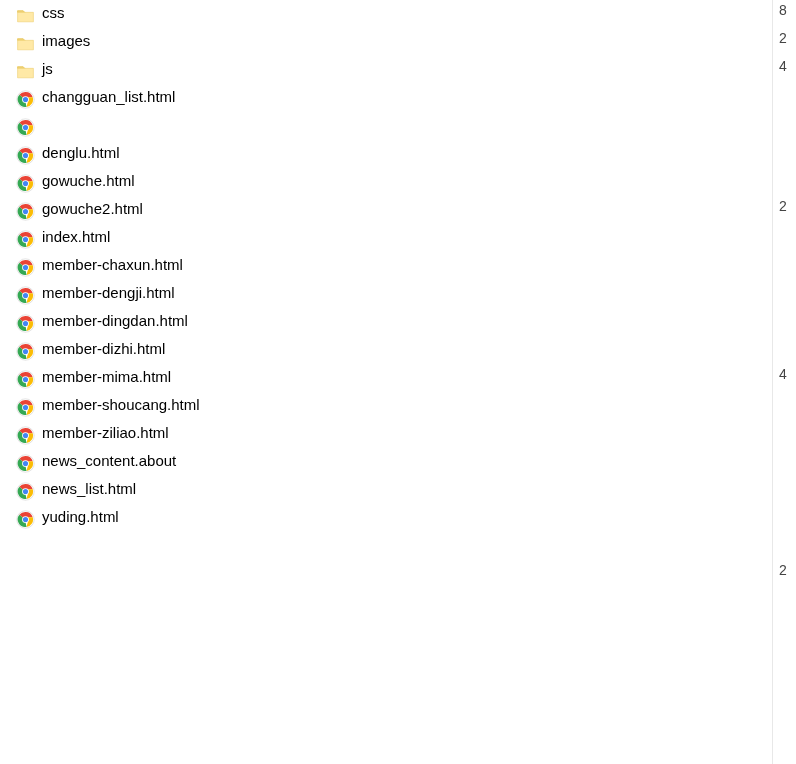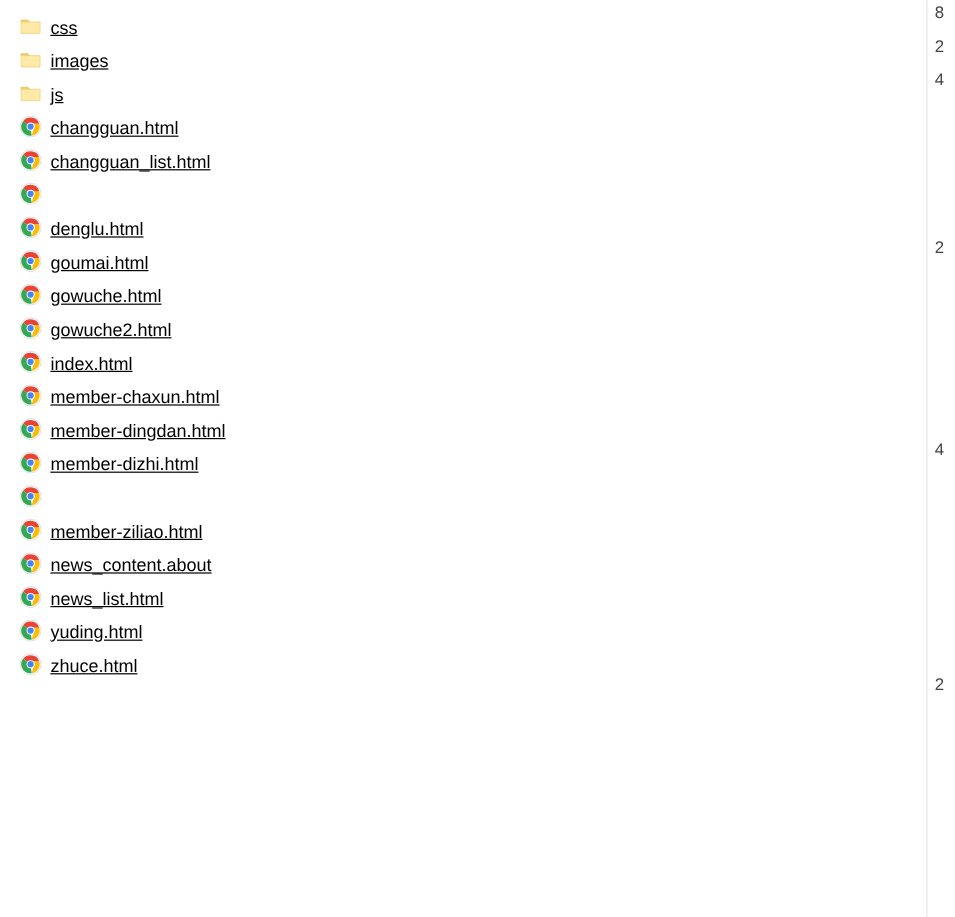--- a/index.html
+++ b/index.html
@@ -12,25 +12,24 @@
       position: relative;
       overflow: hidden;
     }
     .file-list {
       padding: 4px 0 0 10px;
       display: flex;
       flex-direction: column;
     }
     .file-row {
       display: flex;
-      align-items: flex-end;
+      align-items: flex-start;
       height: 28px;
       cursor: pointer;
       padding-left: 4px;
-      text-decoration: underline;
     }
     .icon-wrap {
       width: 22px;
       height: 22px;
       display: flex;
       align-items: center;
       justify-content: center;
       margin-right: 6px;
       flex-shrink: 0;
     }
@@ -92,33 +91,20 @@
       <span class="icon-wrap chrome-icon">
 <svg viewBox="0 0 48 48" xmlns="http://www.w3.org/2000/svg">
   <circle cx="24" cy="24" r="22" fill="#fff" stroke="#bbb" stroke-width="1"></circle>
   <path d="M24 5 A19 19 0 0 1 42.2 18 L24 18 A6 6 0 0 0 18.8 21 L8.5 12.2 A19 19 0 0 1 24 5 Z" fill="#ea4335"></path>
   <path d="M42.2 18 A19 19 0 0 1 26.5 42.8 L30.5 27.5 A6 6 0 0 0 24 18 Z" fill="#fbbc05"></path>
   <path d="M8.5 12.2 L18.8 21 A6 6 0 0 0 24 30 L26.5 42.8 A19 19 0 0 1 8.5 12.2 Z" fill="#34a853"></path>
   <circle cx="24" cy="24" r="8.5" fill="#fff"></circle>
   <circle cx="24" cy="24" r="6.5" fill="#4285f4"></circle>
 </svg>
       </span>
-      <span class="file-name">changguan.html</span>
-    </div>
-    <div class="file-row">
-      <span class="icon-wrap chrome-icon">
-<svg viewBox="0 0 48 48" xmlns="http://www.w3.org/2000/svg">
-  <circle cx="24" cy="24" r="22" fill="#fff" stroke="#bbb" stroke-width="1"></circle>
-  <path d="M24 5 A19 19 0 0 1 42.2 18 L24 18 A6 6 0 0 0 18.8 21 L8.5 12.2 A19 19 0 0 1 24 5 Z" fill="#ea4335"></path>
-  <path d="M42.2 18 A19 19 0 0 1 26.5 42.8 L30.5 27.5 A6 6 0 0 0 24 18 Z" fill="#fbbc05"></path>
-  <path d="M8.5 12.2 L18.8 21 A6 6 0 0 0 24 30 L26.5 42.8 A19 19 0 0 1 8.5 12.2 Z" fill="#34a853"></path>
-  <circle cx="24" cy="24" r="8.5" fill="#fff"></circle>
-  <circle cx="24" cy="24" r="6.5" fill="#4285f4"></circle>
-</svg>
-      </span>
       <span class="file-name">changguan_list.html</span>
     </div>
     <div class="file-row">
       <span class="icon-wrap chrome-icon">
 <svg viewBox="0 0 48 48" xmlns="http://www.w3.org/2000/svg">
   <circle cx="24" cy="24" r="22" fill="#fff" stroke="#bbb" stroke-width="1"></circle>
   <path d="M24 5 A19 19 0 0 1 42.2 18 L24 18 A6 6 0 0 0 18.8 21 L8.5 12.2 A19 19 0 0 1 24 5 Z" fill="#ea4335"></path>
   <path d="M42.2 18 A19 19 0 0 1 26.5 42.8 L30.5 27.5 A6 6 0 0 0 24 18 Z" fill="#fbbc05"></path>
   <path d="M8.5 12.2 L18.8 21 A6 6 0 0 0 24 30 L26.5 42.8 A19 19 0 0 1 8.5 12.2 Z" fill="#34a853"></path>
   <circle cx="24" cy="24" r="8.5" fill="#fff"></circle>
@@ -143,33 +129,20 @@
       <span class="icon-wrap chrome-icon">
 <svg viewBox="0 0 48 48" xmlns="http://www.w3.org/2000/svg">
   <circle cx="24" cy="24" r="22" fill="#fff" stroke="#bbb" stroke-width="1"></circle>
   <path d="M24 5 A19 19 0 0 1 42.2 18 L24 18 A6 6 0 0 0 18.8 21 L8.5 12.2 A19 19 0 0 1 24 5 Z" fill="#ea4335"></path>
   <path d="M42.2 18 A19 19 0 0 1 26.5 42.8 L30.5 27.5 A6 6 0 0 0 24 18 Z" fill="#fbbc05"></path>
   <path d="M8.5 12.2 L18.8 21 A6 6 0 0 0 24 30 L26.5 42.8 A19 19 0 0 1 8.5 12.2 Z" fill="#34a853"></path>
   <circle cx="24" cy="24" r="8.5" fill="#fff"></circle>
   <circle cx="24" cy="24" r="6.5" fill="#4285f4"></circle>
 </svg>
       </span>
-      <span class="file-name">goumai.html</span>
-    </div>
-    <div class="file-row">
-      <span class="icon-wrap chrome-icon">
-<svg viewBox="0 0 48 48" xmlns="http://www.w3.org/2000/svg">
-  <circle cx="24" cy="24" r="22" fill="#fff" stroke="#bbb" stroke-width="1"></circle>
-  <path d="M24 5 A19 19 0 0 1 42.2 18 L24 18 A6 6 0 0 0 18.8 21 L8.5 12.2 A19 19 0 0 1 24 5 Z" fill="#ea4335"></path>
-  <path d="M42.2 18 A19 19 0 0 1 26.5 42.8 L30.5 27.5 A6 6 0 0 0 24 18 Z" fill="#fbbc05"></path>
-  <path d="M8.5 12.2 L18.8 21 A6 6 0 0 0 24 30 L26.5 42.8 A19 19 0 0 1 8.5 12.2 Z" fill="#34a853"></path>
-  <circle cx="24" cy="24" r="8.5" fill="#fff"></circle>
-  <circle cx="24" cy="24" r="6.5" fill="#4285f4"></circle>
-</svg>
-      </span>
       <span class="file-name">gowuche.html</span>
     </div>
     <div class="file-row">
       <span class="icon-wrap chrome-icon">
 <svg viewBox="0 0 48 48" xmlns="http://www.w3.org/2000/svg">
   <circle cx="24" cy="24" r="22" fill="#fff" stroke="#bbb" stroke-width="1"></circle>
   <path d="M24 5 A19 19 0 0 1 42.2 18 L24 18 A6 6 0 0 0 18.8 21 L8.5 12.2 A19 19 0 0 1 24 5 Z" fill="#ea4335"></path>
   <path d="M42.2 18 A19 19 0 0 1 26.5 42.8 L30.5 27.5 A6 6 0 0 0 24 18 Z" fill="#fbbc05"></path>
   <path d="M8.5 12.2 L18.8 21 A6 6 0 0 0 24 30 L26.5 42.8 A19 19 0 0 1 8.5 12.2 Z" fill="#34a853"></path>
   <circle cx="24" cy="24" r="8.5" fill="#fff"></circle>
@@ -208,20 +181,33 @@
       <span class="icon-wrap chrome-icon">
 <svg viewBox="0 0 48 48" xmlns="http://www.w3.org/2000/svg">
   <circle cx="24" cy="24" r="22" fill="#fff" stroke="#bbb" stroke-width="1"></circle>
   <path d="M24 5 A19 19 0 0 1 42.2 18 L24 18 A6 6 0 0 0 18.8 21 L8.5 12.2 A19 19 0 0 1 24 5 Z" fill="#ea4335"></path>
   <path d="M42.2 18 A19 19 0 0 1 26.5 42.8 L30.5 27.5 A6 6 0 0 0 24 18 Z" fill="#fbbc05"></path>
   <path d="M8.5 12.2 L18.8 21 A6 6 0 0 0 24 30 L26.5 42.8 A19 19 0 0 1 8.5 12.2 Z" fill="#34a853"></path>
   <circle cx="24" cy="24" r="8.5" fill="#fff"></circle>
   <circle cx="24" cy="24" r="6.5" fill="#4285f4"></circle>
 </svg>
       </span>
+      <span class="file-name">member-dengji.html</span>
+    </div>
+    <div class="file-row">
+      <span class="icon-wrap chrome-icon">
+<svg viewBox="0 0 48 48" xmlns="http://www.w3.org/2000/svg">
+  <circle cx="24" cy="24" r="22" fill="#fff" stroke="#bbb" stroke-width="1"></circle>
+  <path d="M24 5 A19 19 0 0 1 42.2 18 L24 18 A6 6 0 0 0 18.8 21 L8.5 12.2 A19 19 0 0 1 24 5 Z" fill="#ea4335"></path>
+  <path d="M42.2 18 A19 19 0 0 1 26.5 42.8 L30.5 27.5 A6 6 0 0 0 24 18 Z" fill="#fbbc05"></path>
+  <path d="M8.5 12.2 L18.8 21 A6 6 0 0 0 24 30 L26.5 42.8 A19 19 0 0 1 8.5 12.2 Z" fill="#34a853"></path>
+  <circle cx="24" cy="24" r="8.5" fill="#fff"></circle>
+  <circle cx="24" cy="24" r="6.5" fill="#4285f4"></circle>
+</svg>
+      </span>
       <span class="file-name">member-dingdan.html</span>
     </div>
     <div class="file-row">
       <span class="icon-wrap chrome-icon">
 <svg viewBox="0 0 48 48" xmlns="http://www.w3.org/2000/svg">
   <circle cx="24" cy="24" r="22" fill="#fff" stroke="#bbb" stroke-width="1"></circle>
   <path d="M24 5 A19 19 0 0 1 42.2 18 L24 18 A6 6 0 0 0 18.8 21 L8.5 12.2 A19 19 0 0 1 24 5 Z" fill="#ea4335"></path>
   <path d="M42.2 18 A19 19 0 0 1 26.5 42.8 L30.5 27.5 A6 6 0 0 0 24 18 Z" fill="#fbbc05"></path>
   <path d="M8.5 12.2 L18.8 21 A6 6 0 0 0 24 30 L26.5 42.8 A19 19 0 0 1 8.5 12.2 Z" fill="#34a853"></path>
   <circle cx="24" cy="24" r="8.5" fill="#fff"></circle>
@@ -234,20 +220,34 @@
       <span class="icon-wrap chrome-icon">
 <svg viewBox="0 0 48 48" xmlns="http://www.w3.org/2000/svg">
   <circle cx="24" cy="24" r="22" fill="#fff" stroke="#bbb" stroke-width="1"></circle>
   <path d="M24 5 A19 19 0 0 1 42.2 18 L24 18 A6 6 0 0 0 18.8 21 L8.5 12.2 A19 19 0 0 1 24 5 Z" fill="#ea4335"></path>
   <path d="M42.2 18 A19 19 0 0 1 26.5 42.8 L30.5 27.5 A6 6 0 0 0 24 18 Z" fill="#fbbc05"></path>
   <path d="M8.5 12.2 L18.8 21 A6 6 0 0 0 24 30 L26.5 42.8 A19 19 0 0 1 8.5 12.2 Z" fill="#34a853"></path>
   <circle cx="24" cy="24" r="8.5" fill="#fff"></circle>
   <circle cx="24" cy="24" r="6.5" fill="#4285f4"></circle>
 </svg>
       </span>
+      <span class="file-name">member-mima.html</span>
+    </div>
+    <div class="file-row">
+      <span class="icon-wrap chrome-icon">
+<svg viewBox="0 0 48 48" xmlns="http://www.w3.org/2000/svg">
+  <circle cx="24" cy="24" r="22" fill="#fff" stroke="#bbb" stroke-width="1"></circle>
+  <path d="M24 5 A19 19 0 0 1 42.2 18 L24 18 A6 6 0 0 0 18.8 21 L8.5 12.2 A19 19 0 0 1 24 5 Z" fill="#ea4335"></path>
+  <path d="M42.2 18 A19 19 0 0 1 26.5 42.8 L30.5 27.5 A6 6 0 0 0 24 18 Z" fill="#fbbc05"></path>
+  <path d="M8.5 12.2 L18.8 21 A6 6 0 0 0 24 30 L26.5 42.8 A19 19 0 0 1 8.5 12.2 Z" fill="#34a853"></path>
+  <circle cx="24" cy="24" r="8.5" fill="#fff"></circle>
+  <circle cx="24" cy="24" r="6.5" fill="#4285f4"></circle>
+</svg>
+      </span>
+      <span class="file-name">member-shoucang.html</span>
     </div>
     <div class="file-row">
       <span class="icon-wrap chrome-icon">
 <svg viewBox="0 0 48 48" xmlns="http://www.w3.org/2000/svg">
   <circle cx="24" cy="24" r="22" fill="#fff" stroke="#bbb" stroke-width="1"></circle>
   <path d="M24 5 A19 19 0 0 1 42.2 18 L24 18 A6 6 0 0 0 18.8 21 L8.5 12.2 A19 19 0 0 1 24 5 Z" fill="#ea4335"></path>
   <path d="M42.2 18 A19 19 0 0 1 26.5 42.8 L30.5 27.5 A6 6 0 0 0 24 18 Z" fill="#fbbc05"></path>
   <path d="M8.5 12.2 L18.8 21 A6 6 0 0 0 24 30 L26.5 42.8 A19 19 0 0 1 8.5 12.2 Z" fill="#34a853"></path>
   <circle cx="24" cy="24" r="8.5" fill="#fff"></circle>
   <circle cx="24" cy="24" r="6.5" fill="#4285f4"></circle>
@@ -286,33 +286,20 @@
 <svg viewBox="0 0 48 48" xmlns="http://www.w3.org/2000/svg">
   <circle cx="24" cy="24" r="22" fill="#fff" stroke="#bbb" stroke-width="1"></circle>
   <path d="M24 5 A19 19 0 0 1 42.2 18 L24 18 A6 6 0 0 0 18.8 21 L8.5 12.2 A19 19 0 0 1 24 5 Z" fill="#ea4335"></path>
   <path d="M42.2 18 A19 19 0 0 1 26.5 42.8 L30.5 27.5 A6 6 0 0 0 24 18 Z" fill="#fbbc05"></path>
   <path d="M8.5 12.2 L18.8 21 A6 6 0 0 0 24 30 L26.5 42.8 A19 19 0 0 1 8.5 12.2 Z" fill="#34a853"></path>
   <circle cx="24" cy="24" r="8.5" fill="#fff"></circle>
   <circle cx="24" cy="24" r="6.5" fill="#4285f4"></circle>
 </svg>
       </span>
       <span class="file-name">yuding.html</span>
-    </div>
-    <div class="file-row">
-      <span class="icon-wrap chrome-icon">
-<svg viewBox="0 0 48 48" xmlns="http://www.w3.org/2000/svg">
-  <circle cx="24" cy="24" r="22" fill="#fff" stroke="#bbb" stroke-width="1"></circle>
-  <path d="M24 5 A19 19 0 0 1 42.2 18 L24 18 A6 6 0 0 0 18.8 21 L8.5 12.2 A19 19 0 0 1 24 5 Z" fill="#ea4335"></path>
-  <path d="M42.2 18 A19 19 0 0 1 26.5 42.8 L30.5 27.5 A6 6 0 0 0 24 18 Z" fill="#fbbc05"></path>
-  <path d="M8.5 12.2 L18.8 21 A6 6 0 0 0 24 30 L26.5 42.8 A19 19 0 0 1 8.5 12.2 Z" fill="#34a853"></path>
-  <circle cx="24" cy="24" r="8.5" fill="#fff"></circle>
-  <circle cx="24" cy="24" r="6.5" fill="#4285f4"></circle>
-</svg>
-      </span>
-      <span class="file-name">zhuce.html</span>
     </div>
   </div>
 
 <div class="right-edge" id="right-edge">
     <span>8</span>
     <span>2</span>
     <span>4</span>
     <span></span>
     <span></span>
     <span></span>

